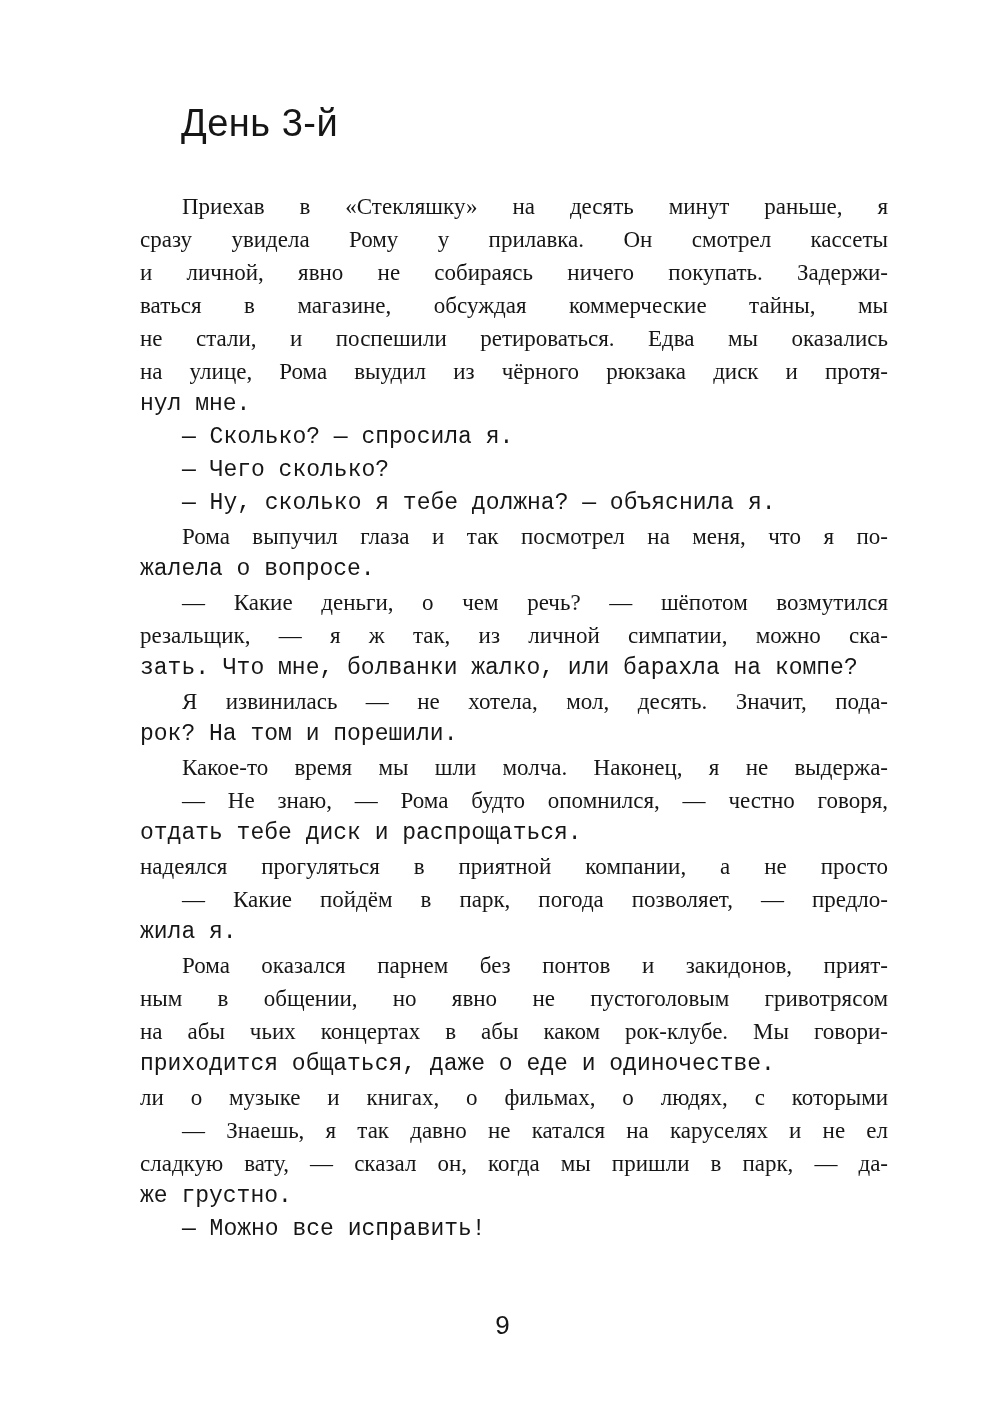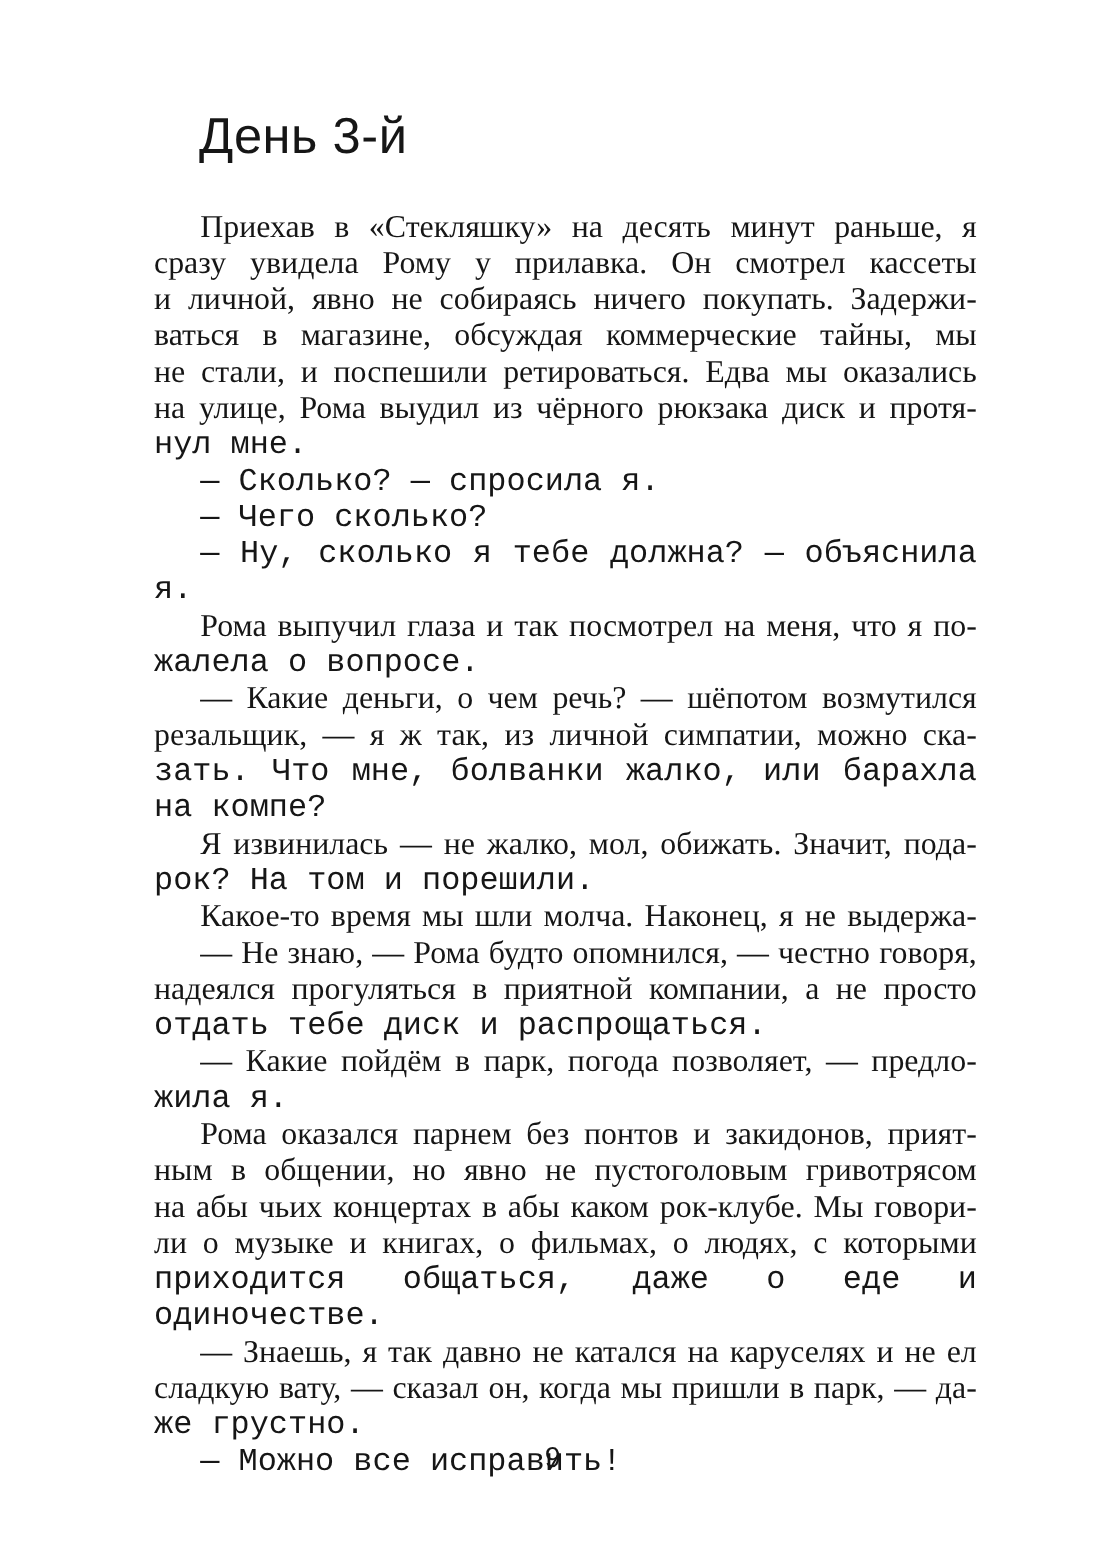--- a/index.html
+++ b/index.html
@@ -16,31 +16,31 @@
     color: #161616;
   }
   .content {
     position: absolute;
     left: 140px;
     top: 100px;
     width: 748px;
   }
   .heading {
     font-family: "Liberation Sans", "DejaVu Sans", sans-serif;
-    font-size: 46px;
+    font-size: 38px;
     line-height: 46px;
     font-weight: 500;
     letter-spacing: 0.5px;
     text-indent: 41px;
     color: #161616;
     margin: 0 0 44px 0;
   }
   .body-text {
     font-family: "Liberation Serif", "DejaVu Serif", serif;
-    font-size: 29px;
+    font-size: 23px;
     line-height: 33px;
     color: #161616;
   }
   .body-text .line {
     text-align: justify;
     text-align-last: justify;
     white-space: normal;
   }
   .body-text .line.first {
     text-indent: 42px;
@@ -75,33 +75,33 @@
         <div class="line">на улице, Рома выудил из чёрного рюкзака диск и протя-</div>
         <div class="line last">нул мне.</div>
         <div class="line first last">— Сколько? — спросила я.</div>
         <div class="line first last">— Чего сколько?</div>
         <div class="line first last">— Ну, сколько я тебе должна? — объяснила я.</div>
         <div class="line first">Рома выпучил глаза и так посмотрел на меня, что я по-</div>
         <div class="line last">жалела о вопросе.</div>
         <div class="line first">— Какие деньги, о чем речь? — шёпотом возмутился</div>
         <div class="line">резальщик, — я ж так, из личной симпатии, можно ска-</div>
         <div class="line last">зать. Что мне, болванки жалко, или барахла на компе?</div>
-        <div class="line first">Я извинилась — не жалко, мол, обижать. Значит, пода-</div>
+        <div class="line first">Я извинилась — не хотела, мол, десять. Значит, пода-</div>
         <div class="line last">рок? На том и порешили.</div>
         <div class="line first">Какое-то время мы шли молча. Наконец, я не выдержа-</div>
         <div class="line first">— Не знаю, — Рома будто опомнился, — честно говоря,</div>
+        <div class="line last">отдать тебе диск и распрощаться.</div>
         <div class="line">надеялся прогуляться в приятной компании, а не просто</div>
-        <div class="line last">отдать тебе диск и распрощаться.</div>
         <div class="line first">— Какие пойдём в парк, погода позволяет, — предло-</div>
         <div class="line last">жила я.</div>
         <div class="line first">Рома оказался парнем без понтов и закидонов, прият-</div>
         <div class="line">ным в общении, но явно не пустоголовым гривотрясом</div>
         <div class="line">на абы чьих концертах в абы каком рок-клубе. Мы говори-</div>
+        <div class="line last">приходится общаться, даже о еде и одиночестве.</div>
         <div class="line">ли о музыке и книгах, о фильмах, о людях, с которыми</div>
-        <div class="line last">приходится общаться, даже о еде и одиночестве.</div>
         <div class="line first">— Знаешь, я так давно не катался на каруселях и не ел</div>
         <div class="line">сладкую вату, — сказал он, когда мы пришли в парк, — да-</div>
         <div class="line last">же грустно.</div>
         <div class="line first last">— Можно все исправить!</div>
       </div>
   </div>
   <div class="page-number">9</div>
 </div>
 
 </body></html>

